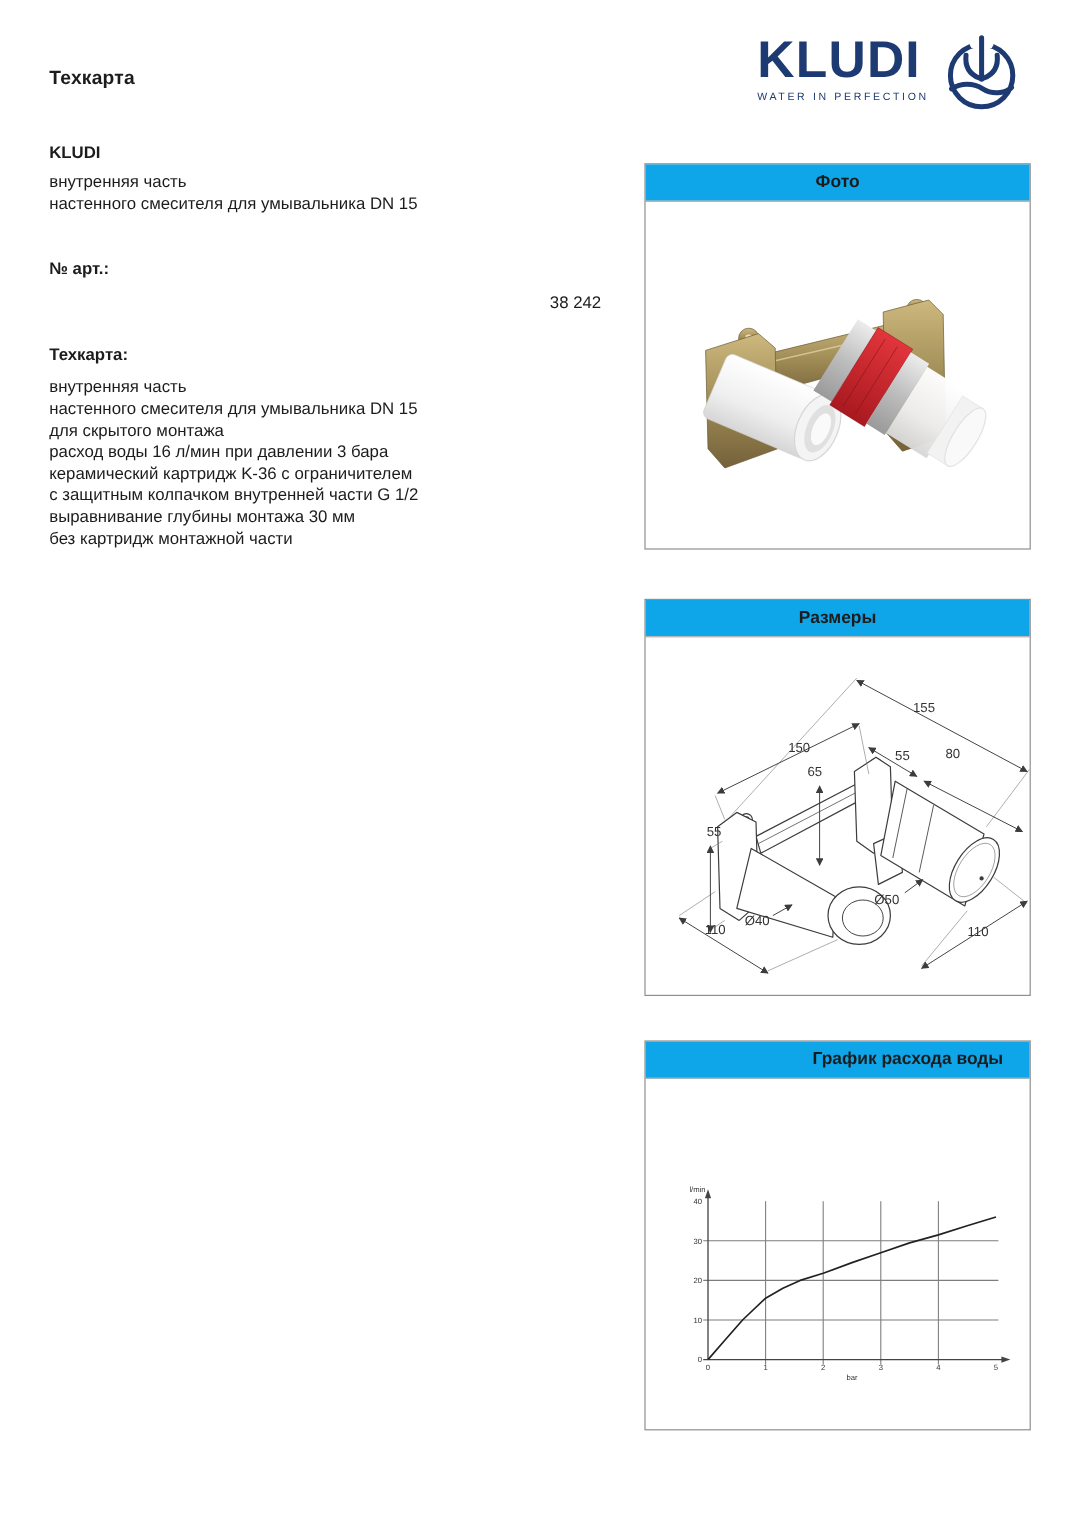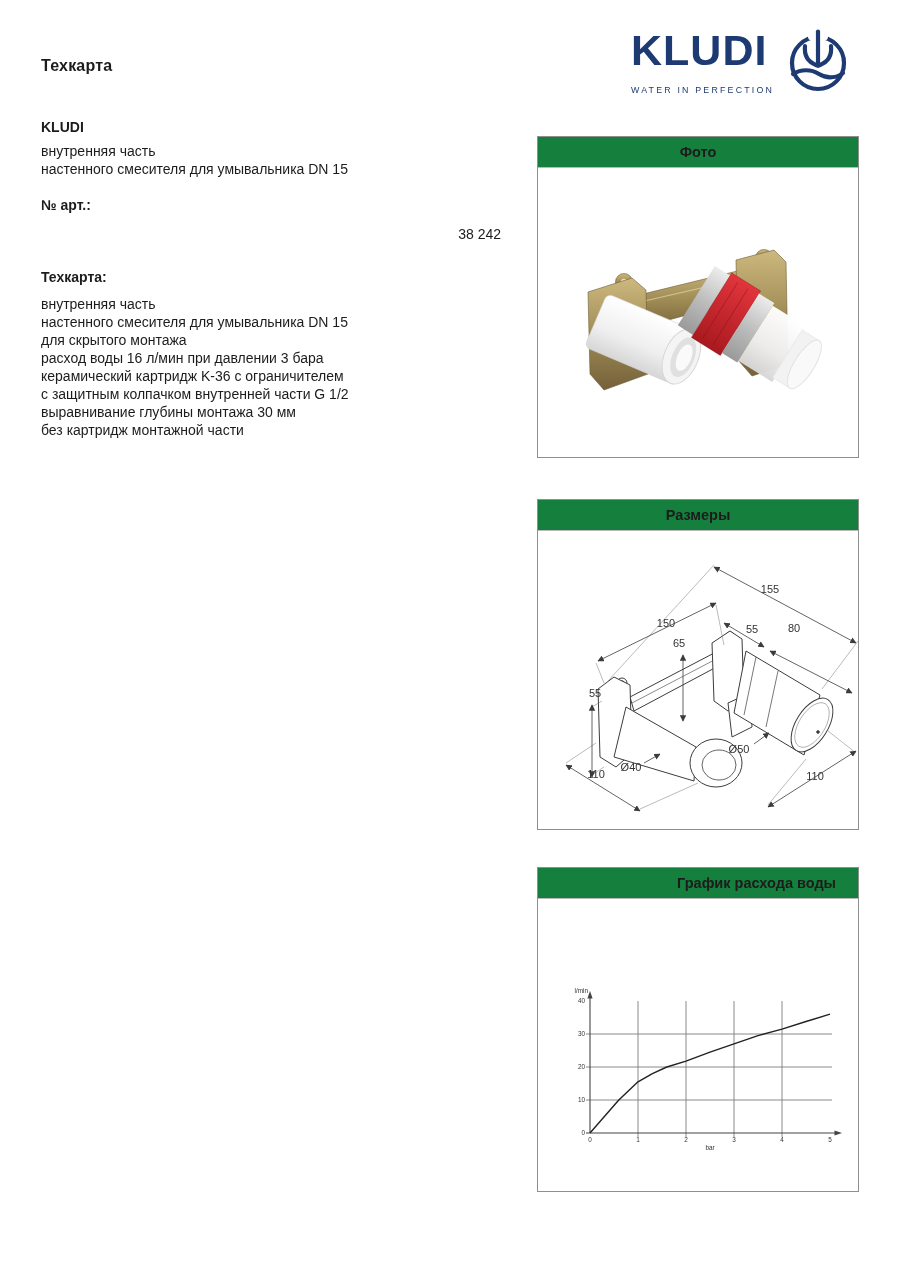--- a/index.html
+++ b/index.html
@@ -5,36 +5,36 @@
   html,body{margin:0;padding:0;}
   body{
     width:905px;height:1280px;position:relative;background:#ffffff;
     font-family:"Liberation Sans", sans-serif;color:#1c1c1c;overflow:hidden;
   }
   .page-title{position:absolute;left:41px;top:57px;font-size:16px;font-weight:700;letter-spacing:.2px;}
   
   .logo{position:absolute;top:28px;right:55px;display:flex;align-items:flex-start;gap:12px;}
   .logo-text{display:flex;flex-direction:column;align-items:flex-start;}
   .logo-brand{font-size:43px;font-weight:700;line-height:44px;letter-spacing:1px;color:#1d3a73;}
-  .logo-tagline{font-size:8.8px;letter-spacing:2.2px;color:#1d3a73;margin-top:13px;font-weight:500;}
+  .logo-tagline{font-size:8.8px;letter-spacing:2.2px;color:#1d3a73;margin-top:3px;font-weight:500;}
   .logo-icon{width:64px;height:64px;margin-top:1px;}
   
   .left-col{position:absolute;left:41px;top:118px;width:460px;font-size:14px;line-height:18px;}
   .bold{font-weight:700;}
   .brand-line{margin-bottom:6px;}
-  .art-label{margin-top:18px;}
+  .art-label{margin-top:36px;}
   .art-number{margin-top:11px;text-align:right;}
   .desc-label{margin-top:25px;}
   .desc-block{margin-top:9px;}
   
   .panel{position:absolute;left:537px;width:322px;border:1px solid #8f8f8f;background:#fff;box-sizing:border-box;}
   .panel-photo{top:136px;height:322px;}
   .panel-dims{top:499px;height:331px;}
   .panel-chart{top:867px;height:325px;}
-  .panel-header{height:30px;line-height:30px;background:#15803d;border-bottom:1px solid #b9b9b9;
+  .panel-header{height:30px;line-height:30px;background:#0ea5e9;border-bottom:1px solid #b9b9b9;
     font-size:14.5px;font-weight:700;text-align:center;}
   .panel-chart .panel-header{text-align:right;padding-right:22px;padding-left:39px;}
   .panel-body{position:relative;width:100%;height:calc(100% - 31px);}
   .panel-body svg{display:block;}
   .chart-svg{position:absolute;left:26px;top:86px;}
   .dim-label{font-size:11px;fill:#333;}
 </style>
 </head>
 <body>
 

